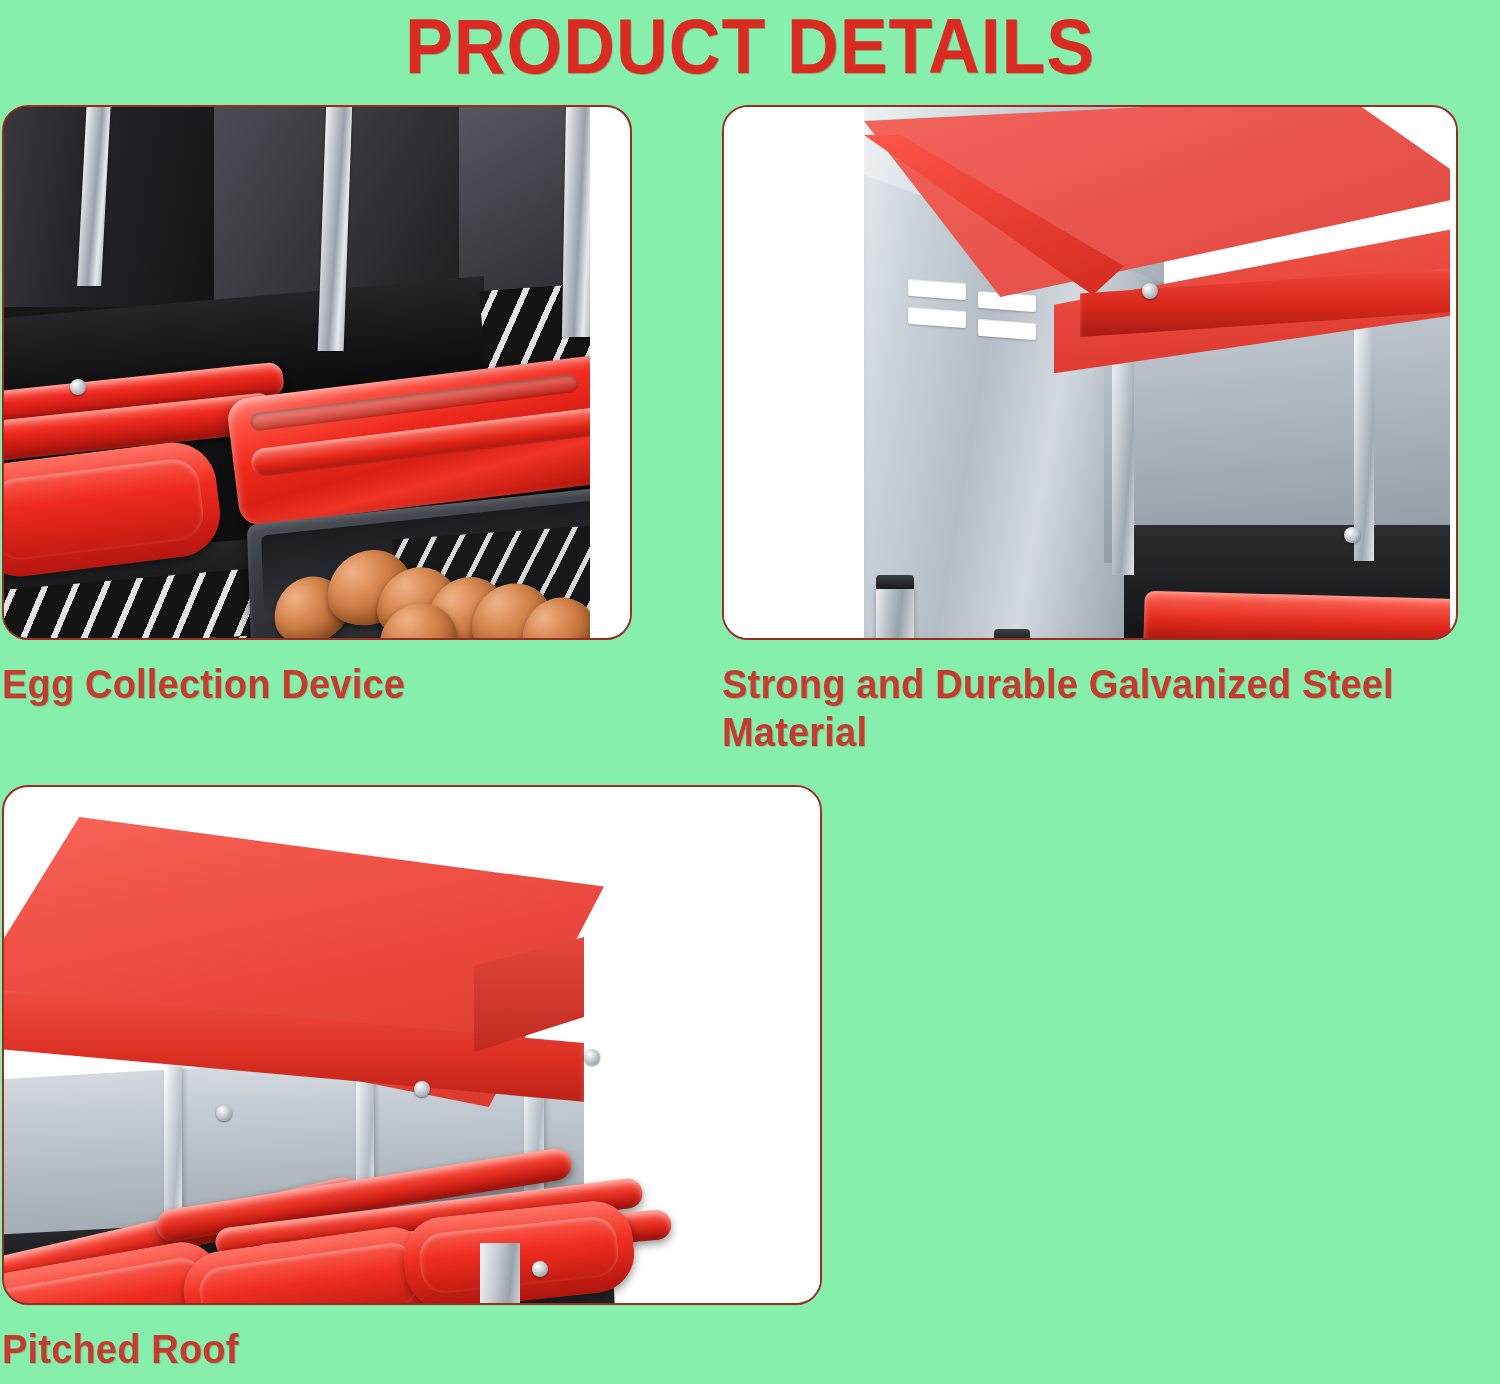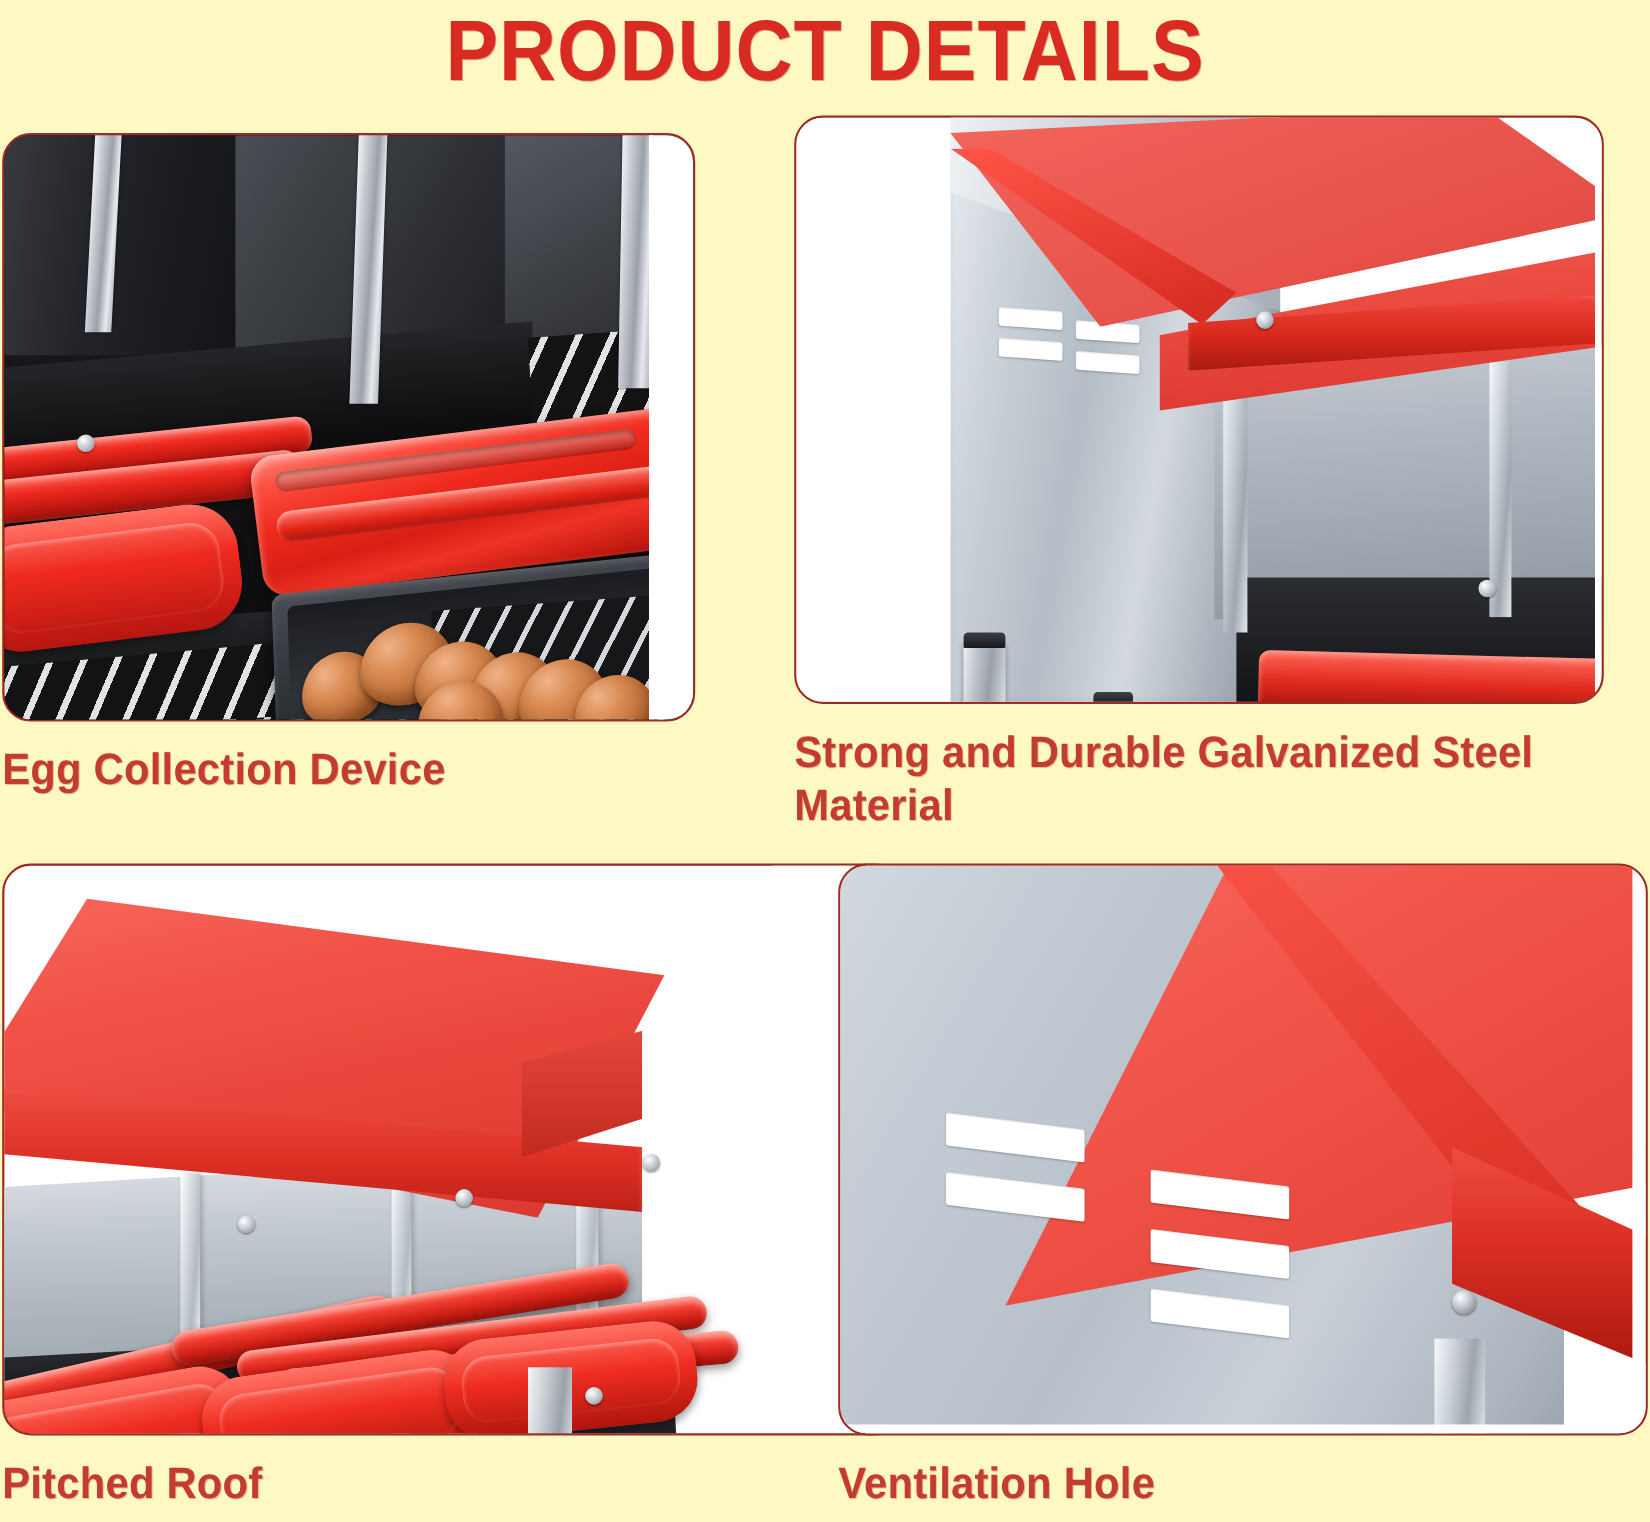--- a/index.html
+++ b/index.html
@@ -9,21 +9,21 @@
     height: 1384px;
     background: #ffffff;
     font-family: "Liberation Sans", sans-serif;
     overflow: hidden;
   }
 
   .page {
     position: relative;
     width: 1500px;
     height: 1384px;
-    background: #fef9c3;
+    background: #86efac;
   }
 
   
   .page-title {
     position: absolute;
     top: -4px;
     left: 0;
     width: 1500px;
     text-align: center;
     font-family: "Liberation Sans Narrow", "Liberation Sans", sans-serif;
@@ -40,21 +40,21 @@
   
   .grid {
     position: absolute;
     top: 105px;
     left: 0;
     width: 1500px;
     height: 1279px;
   }
 
   .cell { position: absolute; }
-  .cell.c1 { left: 2px;   top: 0px;   width: 630px; margin-top: 16px; }
+  .cell.c1 { left: 2px;   top: 0px;   width: 630px; }
   .cell.c2 { left: 722px; top: 0px;   width: 736px; }
   .cell.c3 { left: 2px;   top: 680px; width: 820px; }
   .cell.c4 { left: 762px; top: 680px; width: 736px; }
 
   .photo {
     position: relative;
     width: 100%;
     height: 535px;
     border: 2px solid #9E2A23;
     border-radius: 26px;
@@ -601,33 +601,15 @@
         <div class="post-r"></div>
         <div class="screw s-a"></div>
         <div class="screw s-b"></div>
         <div class="screw s-c"></div>
         <div class="screw s-d"></div>
         <div class="right-white"></div>
       </div>
       <div class="caption">Pitched Roof</div>
     </div>
 
-    <div class="cell c4">
-      <div class="photo p4">
-        <div class="panel-gray"></div>
-        <div class="roof-top"></div>
-        <div class="roof-edge"></div>
-        <div class="roof-face"></div>
-        <div class="vent-slot v1"></div>
-        <div class="vent-slot v2"></div>
-        <div class="vent-slot v3"></div>
-        <div class="vent-slot v4"></div>
-        <div class="vent-slot v5"></div>
-        <div class="post-r"></div>
-        <div class="screw s-a"></div>
-        <div class="right-white"></div>
-        <div class="bot-white"></div>
-      </div>
-      <div class="caption">Ventilation Hole</div>
-    </div>
 
   </div>
 </div>
 
 </body></html>

